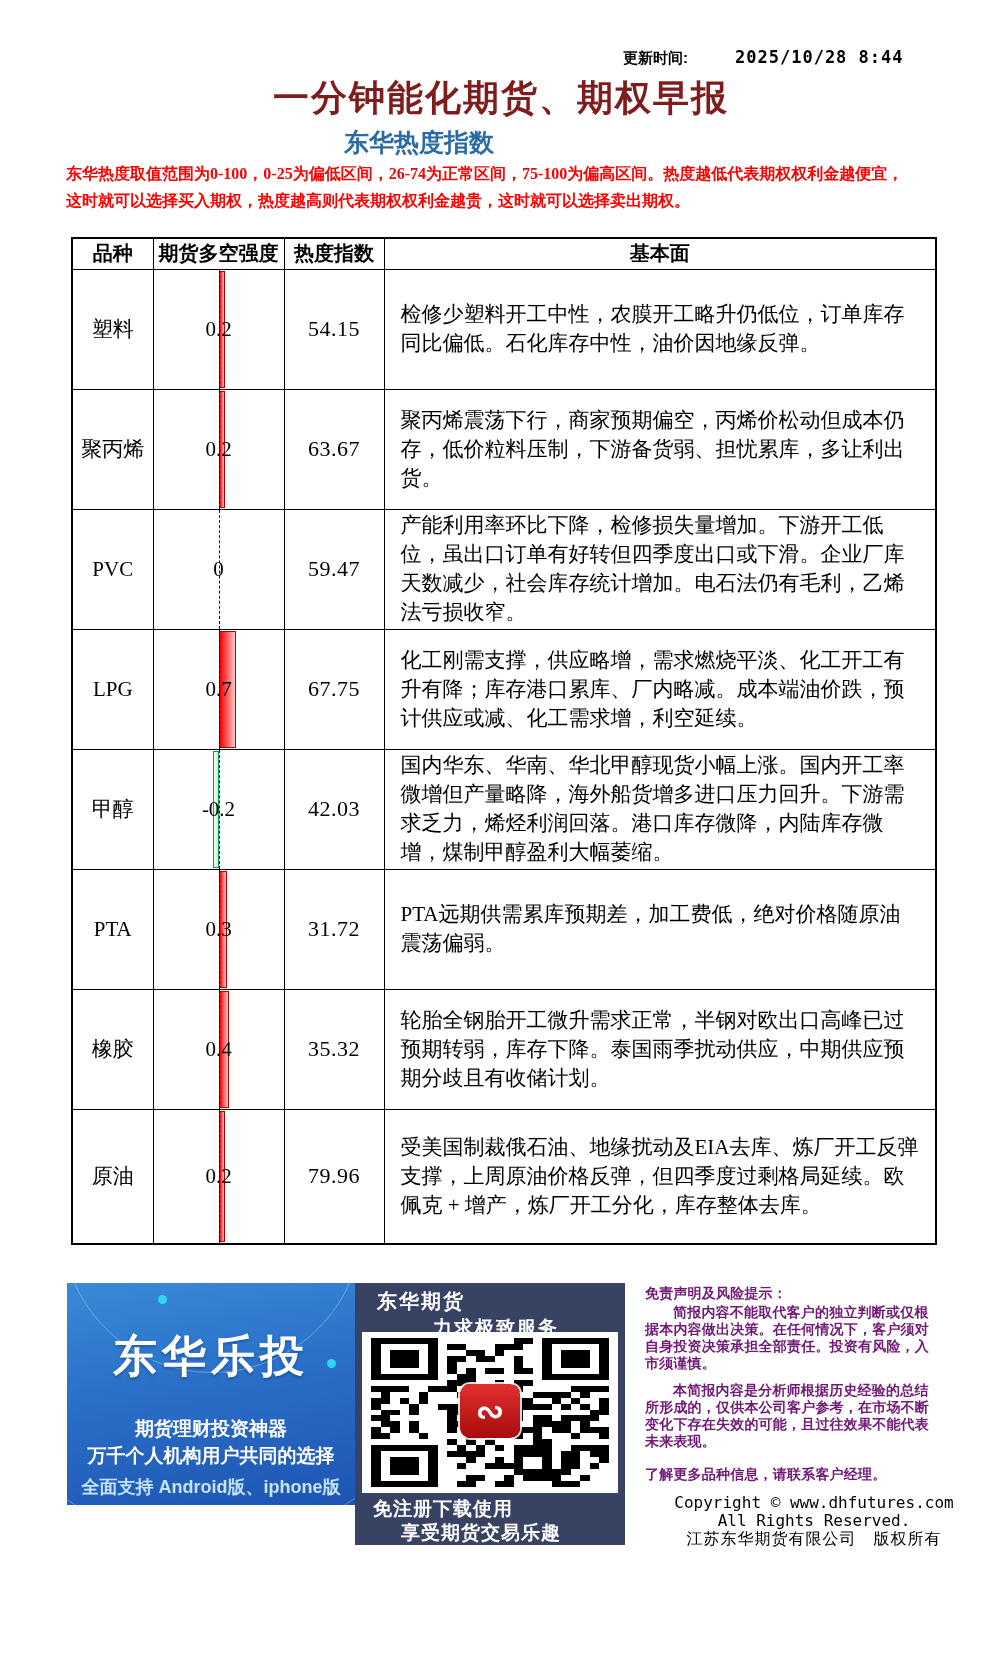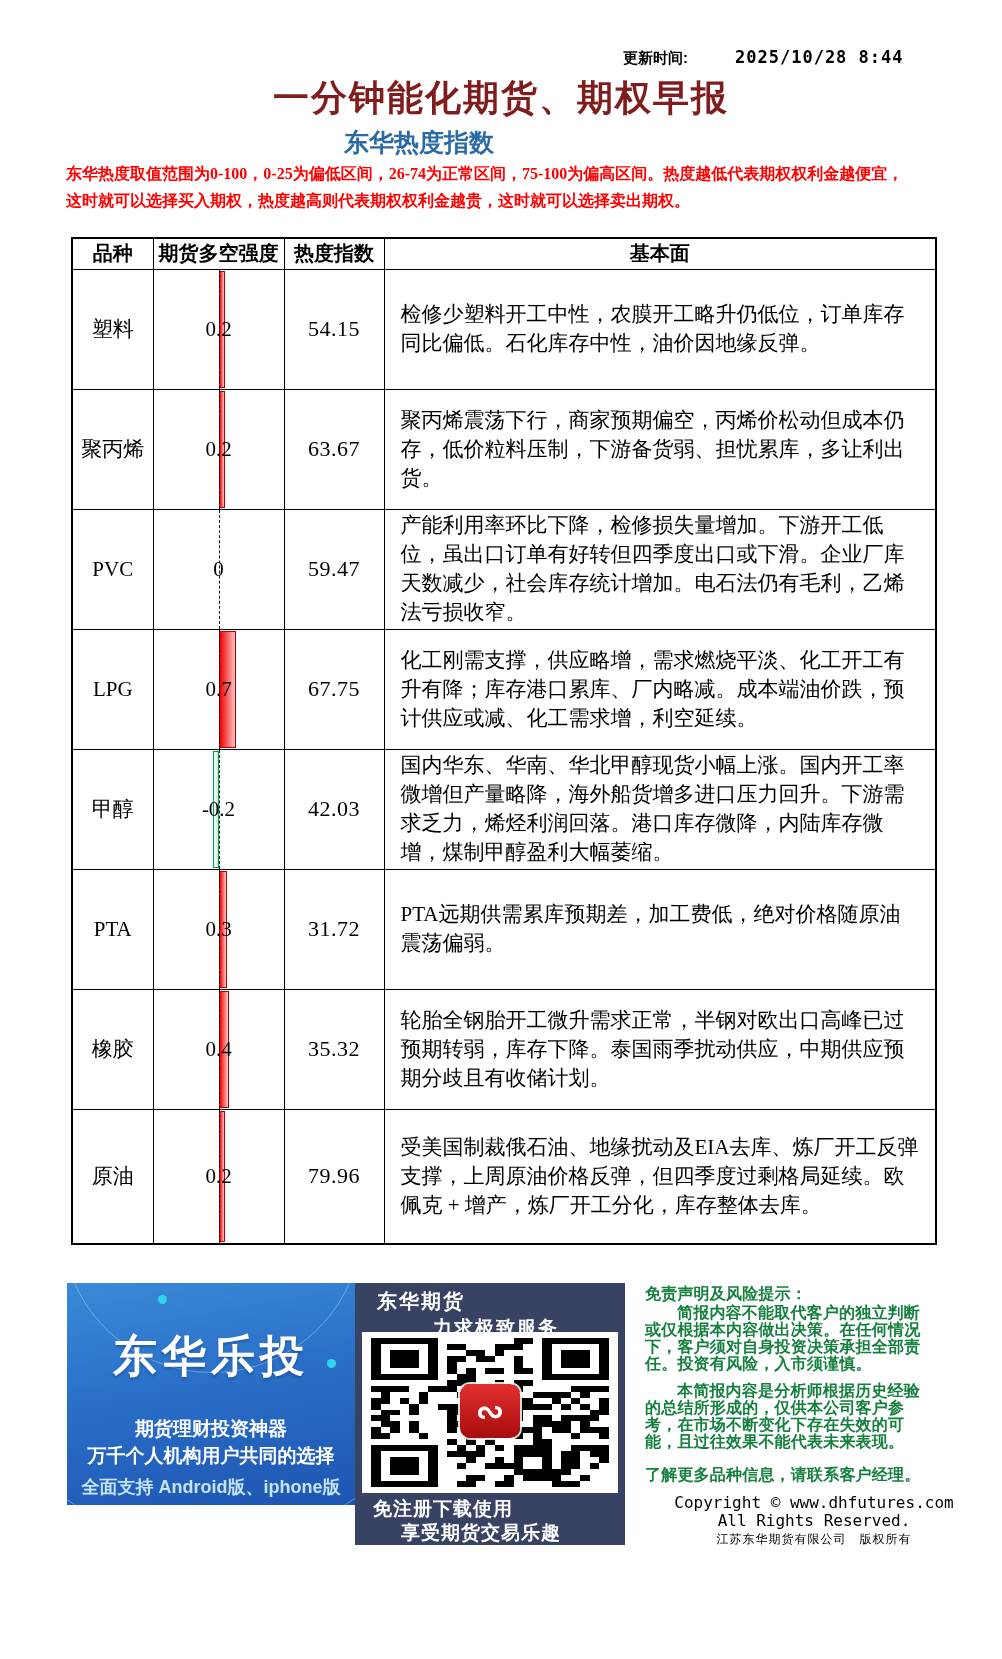--- a/index.html
+++ b/index.html
@@ -64,30 +64,30 @@
   .qrpanel svg{display:block;width:100%;height:100%;}
   .qrlogo{position:absolute;left:98px;top:52px;width:60px;height:54px;border-radius:10px;
       background:linear-gradient(180deg,#e23030,#a80c0c);display:flex;align-items:center;justify-content:center;
       box-shadow:0 0 0 2px rgba(255,255,255,.85);}
   .qrlogo span{color:#fff;font-size:34px;font-weight:bold;line-height:1;}
   .note{position:absolute;font-size:19px;font-weight:bold;letter-spacing:1px;}
   .n1{left:18px;top:213px;}
   .n2{left:46px;top:237px;}
 
   
-  .rightcol{position:absolute;left:645px;top:1285px;width:288px;color:#15803d;
-      font-family:"Liberation Sans","DejaVu Sans",sans-serif;font-weight:bold;font-size:16px;
+  .rightcol{position:absolute;left:645px;top:1285px;width:288px;color:#701a75;
+      font-family:"Liberation Sans","DejaVu Sans",sans-serif;font-weight:bold;font-size:14px;
       line-height:17px;letter-spacing:.2px;}
   .rightcol .dtitle{margin:0 0 2px 0;}
   .rightcol p{margin:0 0 10px 0;text-indent:2em;}
   .rightcol .more{margin-top:16px;text-indent:0;}
   .copyright{position:absolute;left:644px;top:1494px;width:340px;text-align:center;color:#000000;
       font-weight:normal;line-height:18px;}
   .copyright .cl1,.copyright .cl2{font-family:"DejaVu Sans Mono","Liberation Mono",monospace;font-size:16px;}
-  .copyright .cl3{font-family:"Liberation Sans","DejaVu Sans",sans-serif;font-size:12px;letter-spacing:1px;}
+  .copyright .cl3{font-family:"Liberation Sans","DejaVu Sans",sans-serif;font-size:16px;letter-spacing:1px;}
 </style>
 </head>
 <body>
 
 <div class="page">
 
   <span class="update-label">更新时间:</span>
   <span class="update-time">2025/10/28 8:44</span>
 
   <h1 class="title">一分钟能化期货、期权早报</h1>

